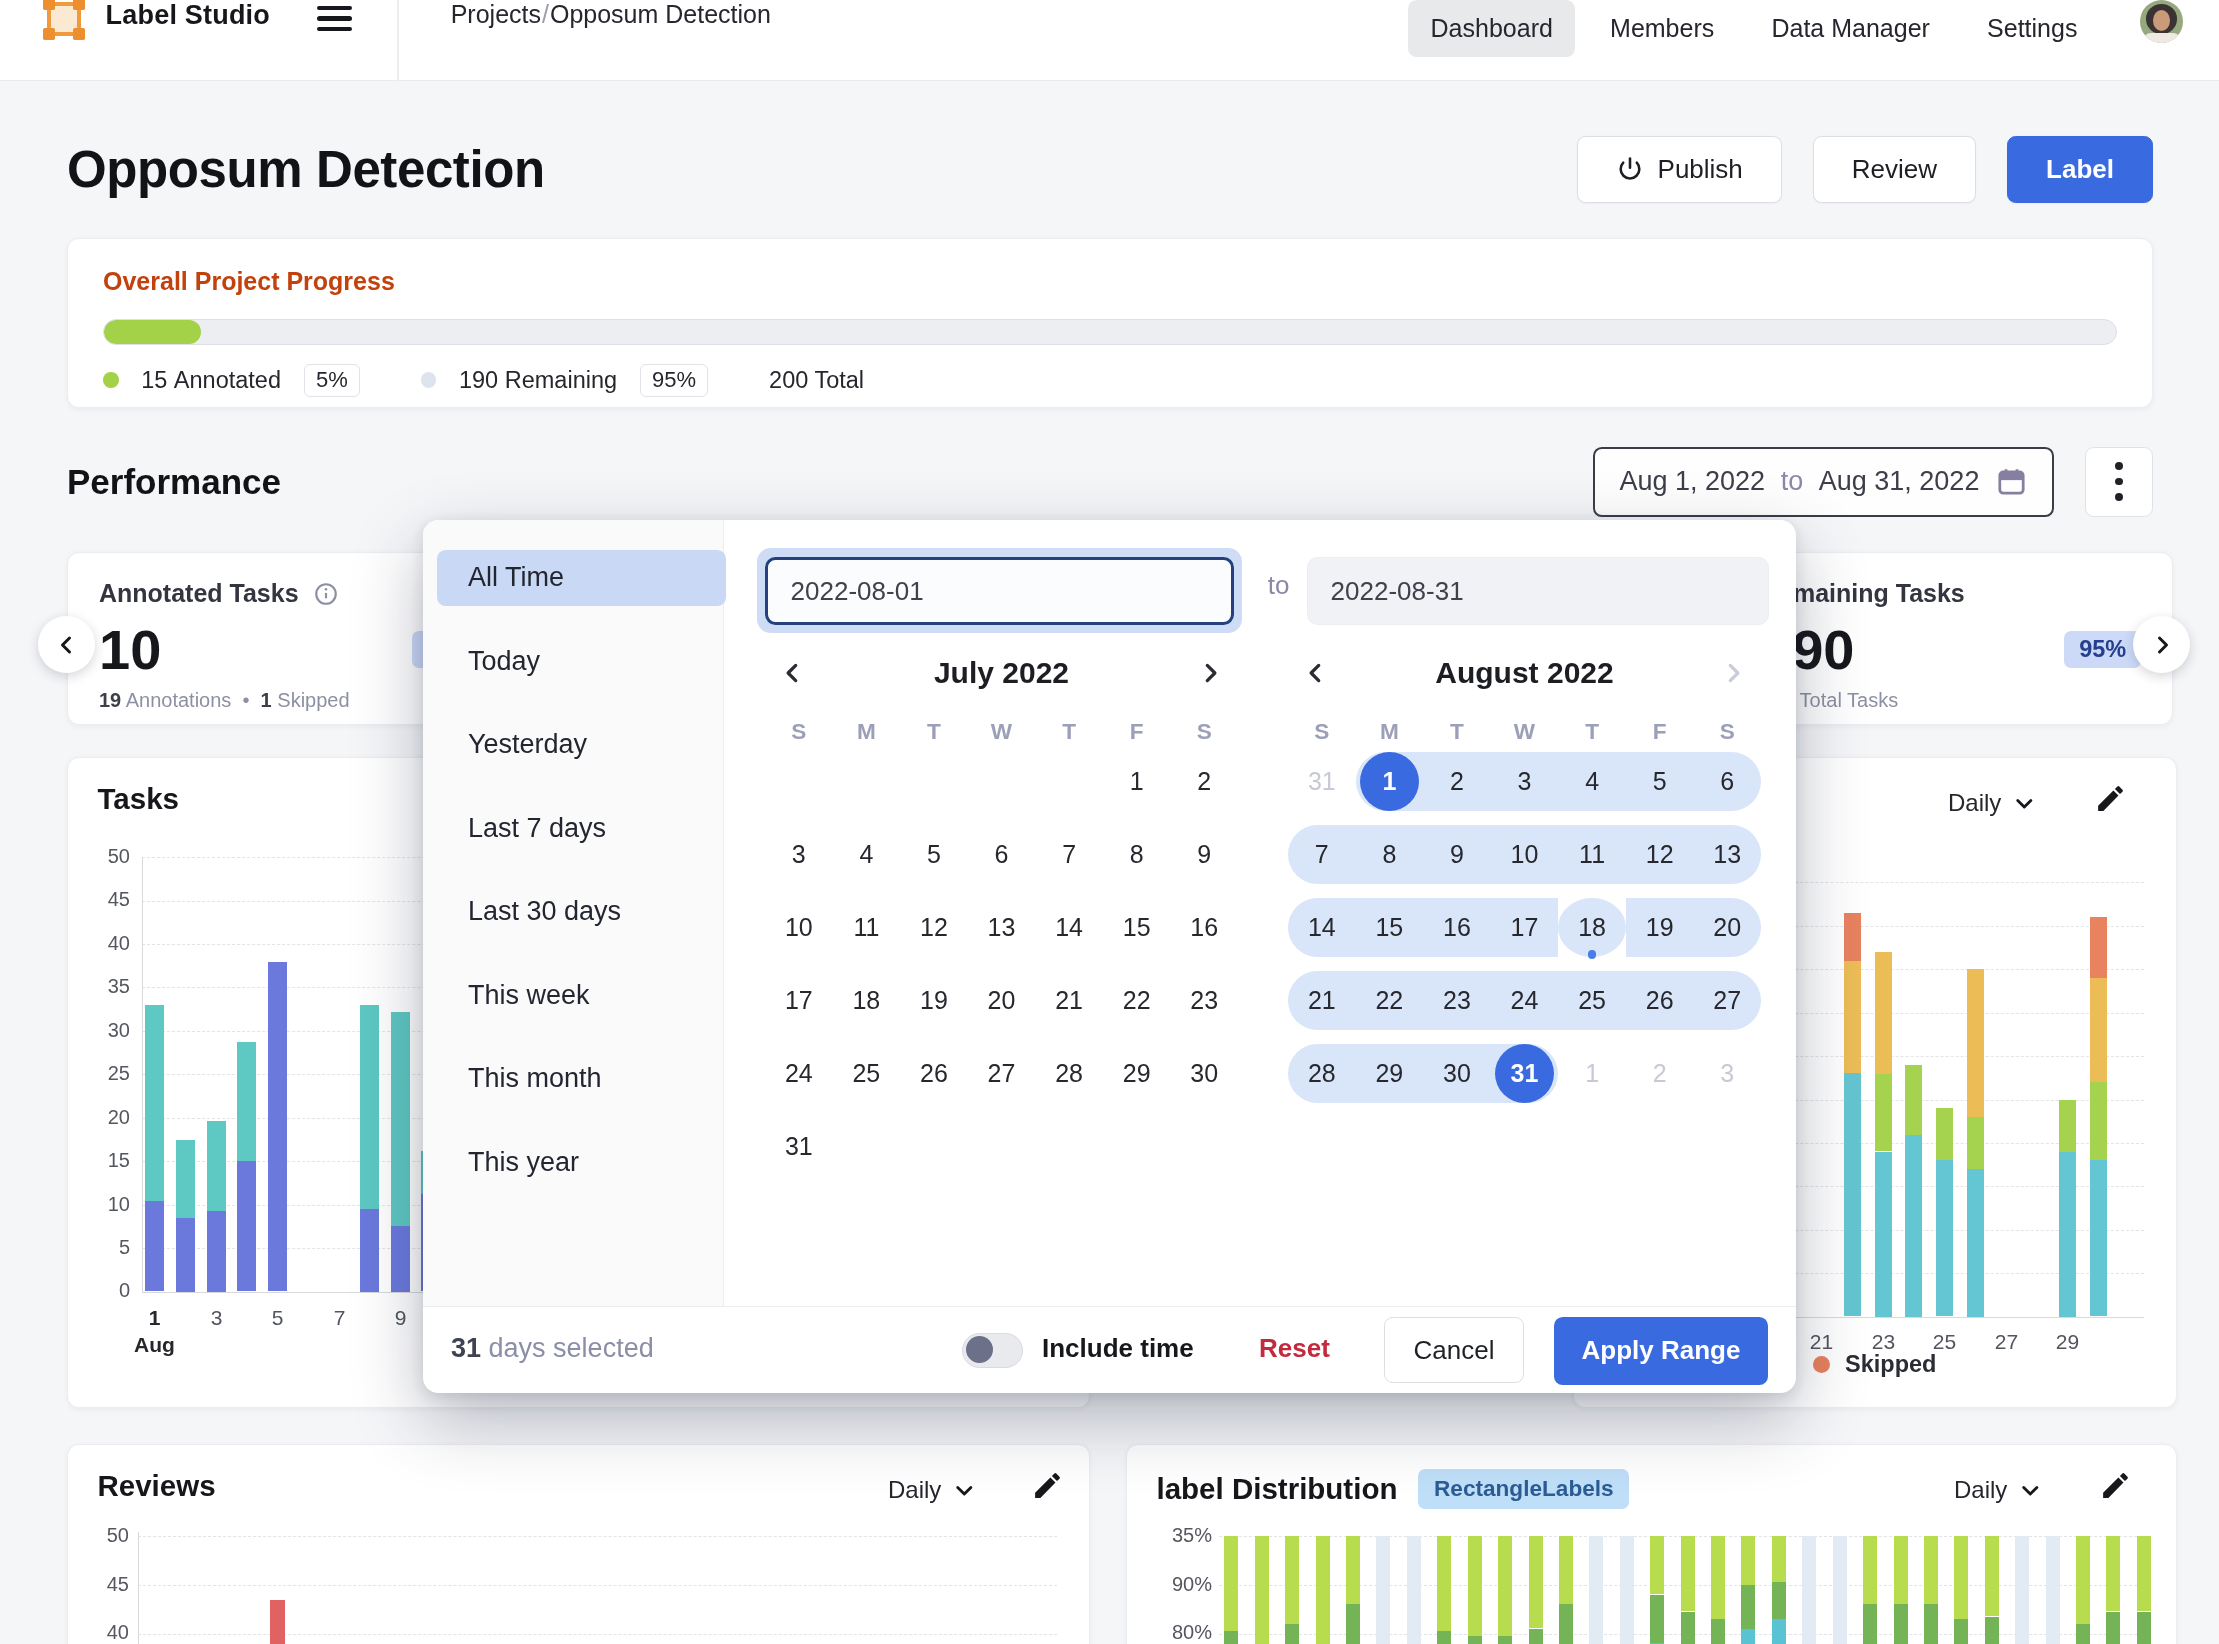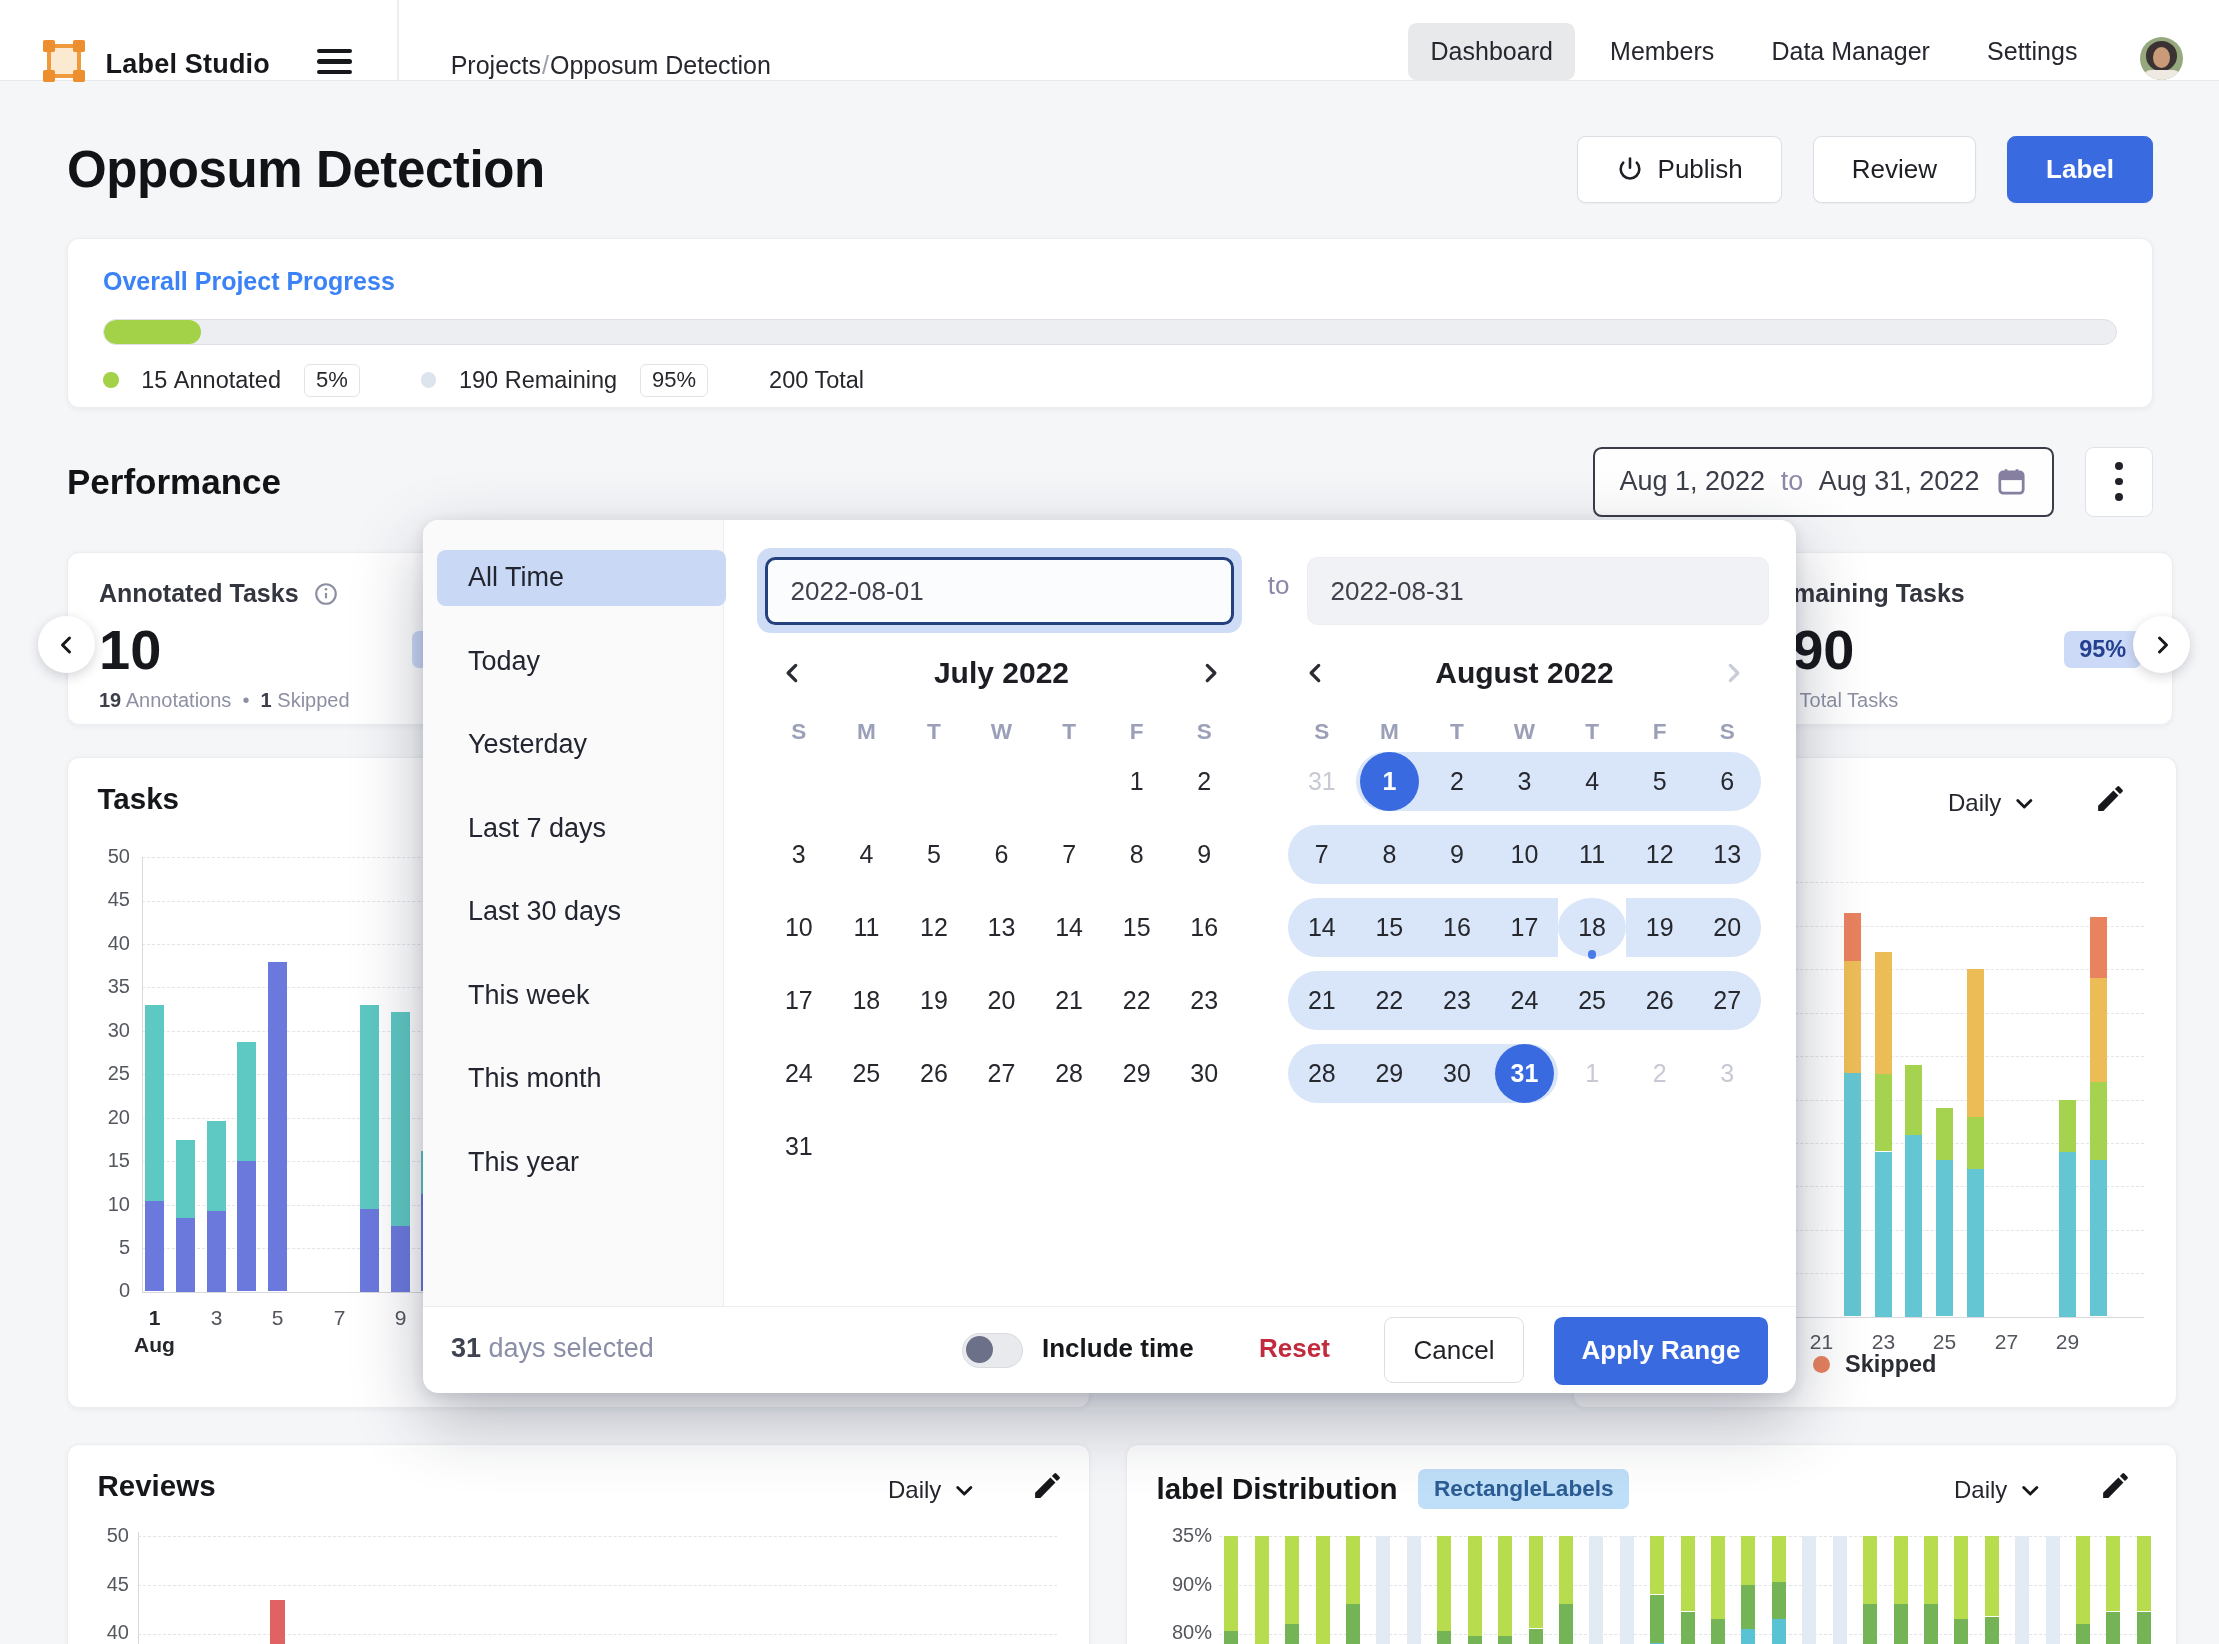--- a/index.html
+++ b/index.html
@@ -2,21 +2,21 @@
 <html style="font-size:14px"><head>
 <meta charset="utf-8">
 <style>
   * { margin:0; padding:0; box-sizing:border-box; }
   html,body { background:#e9eaec; }
   body { font-family:"Liberation Sans", sans-serif; }
   .app { position:relative; width:2220px; height:1644px; background:#f5f6f8; overflow:hidden; }
 
   
   .topbar { position:absolute; left:0; top:0; width:2220px; height:81px; background:#fff;
-            border-bottom:1.7px solid #e9eaed; display:flex; align-items:flex-end; z-index:30; }
+            border-bottom:1.7px solid #e9eaed; display:flex; align-items:flex-start; z-index:30; }
   .logo { position:relative; width:38px; height:38px; margin-left:45px; }
   .logo .frame { position:absolute; inset:1.7px; background:#fbe9d1; border:4.3px solid #f09a3e; border-radius:3.5px; }
   .logo .c { position:absolute; width:11.3px; height:11.3px; background:#ee8f2f; border-radius:1.7px; }
   .logo .c1{left:-1.7px;top:-1.7px}.logo .c2{right:-1.7px;top:-1.7px}.logo .c3{left:-1.7px;bottom:-1.7px}.logo .c4{right:-1.7px;bottom:-1.7px}
   .brand { font-size:27px; font-weight:700; color:#16171b; margin-left:22.6px; letter-spacing:0.2px; }
   .burger { width:35px; margin-left:47px; cursor:pointer; }
   .burger div { height:4.3px; background:#17181c; border-radius:2.6px; margin:6px 0; }
   .top-divider { width:1.7px; height:81px; background:#eceded; margin-left:45px; }
   .breadcrumb { display:flex; gap:1px; margin-left:52px; font-size:25px; color:#26272e; }
   .breadcrumb .sep { color:#9b9eac; }
@@ -37,21 +37,21 @@
          box-shadow:0 0.9px 1.7px rgba(20,20,40,.04); }
   .btn.primary { background:#3a6ae0; border-color:#3a6ae0; color:#fff; font-weight:600; }
   .btn svg { width:28px; height:28px; }
 
   
   .card { position:absolute; background:#fff; border:0.9px solid #ecedf1; border-radius:12px;
           box-shadow:0 1.7px 5.2px rgba(25,30,50,.05); }
 
   
   .progress-card { left:67px; top:238px; width:2086px; height:170px; padding:28px 35px; }
-  .progress-title { font-size:25px; font-weight:700; color:#3b82f6; }
+  .progress-title { font-size:25px; font-weight:700; color:#c2410c; }
   .progress-track { margin-top:22.6px; height:26px; background:#eceef2; border:1.7px solid #dde0e6; border-radius:14px; overflow:hidden; }
   .progress-fill { height:100%; border-radius:14px; }
   .progress-legend { margin-top:19px; display:flex; align-items:center; gap:22.6px; font-size:23.5px; color:#26272c; }
   .dot { width:15.6px; height:15.6px; border-radius:50%; display:inline-block; }
   .pct-badge { border:1.7px solid #e1e3e8; background:#fff; border-radius:6px; padding:2.6px 11.3px; font-size:22px; color:#26272c; }
   .lg-gap { width:15.6px; }
 
   
   .perf-row { position:absolute; left:67px; right:67px; top:445px; height:73px; display:flex; align-items:center; }
   .perf-title { font-size:35px; font-weight:800; color:#121317; }

